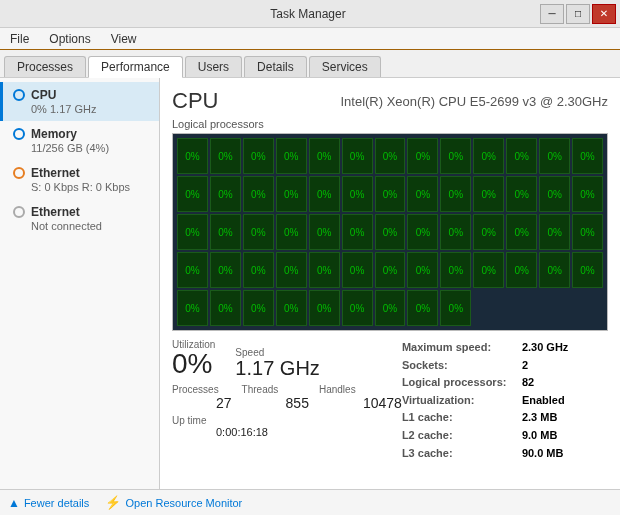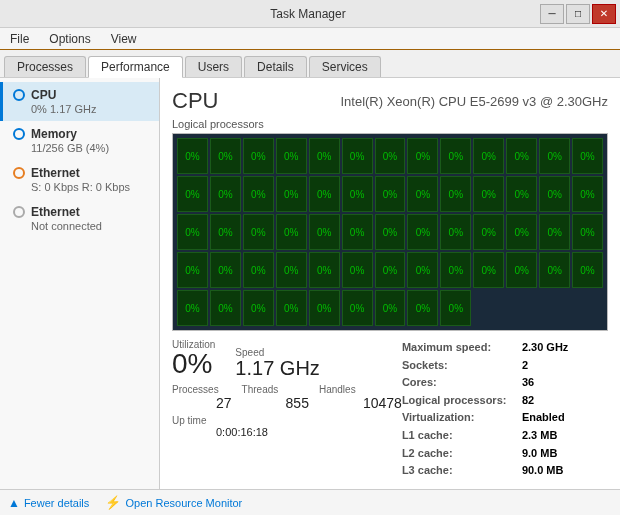--- a/index.html
+++ b/index.html
@@ -431,24 +431,20 @@
       <div class="right-stats" id="right-stats-container">
       <div class="right-stat-row">
             <span class="rsr-label">Maximum speed:</span>
             <span class="rsr-value">2.30 GHz</span>
           </div>
           <div class="right-stat-row">
             <span class="rsr-label">Sockets:</span>
             <span class="rsr-value">2</span>
           </div>
           <div class="right-stat-row">
-            <span class="rsr-label">Cores:</span>
-            <span class="rsr-value">36</span>
-          </div>
-          <div class="right-stat-row">
             <span class="rsr-label">Logical processors:</span>
             <span class="rsr-value">82</span>
           </div>
           <div class="right-stat-row">
             <span class="rsr-label">Virtualization:</span>
             <span class="rsr-value">Enabled</span>
           </div>
           <div class="right-stat-row">
             <span class="rsr-label">L1 cache:</span>
             <span class="rsr-value">2.3 MB</span>

